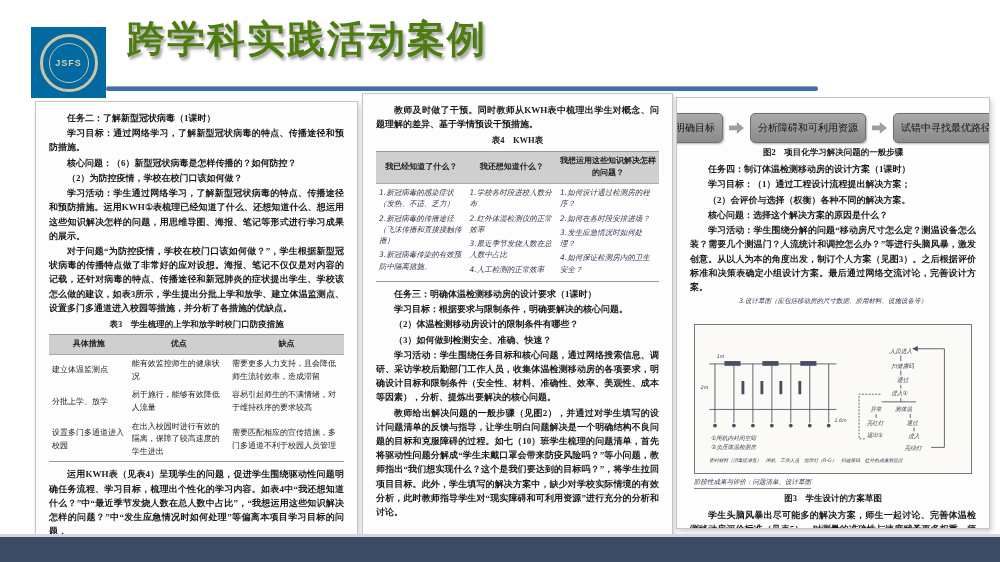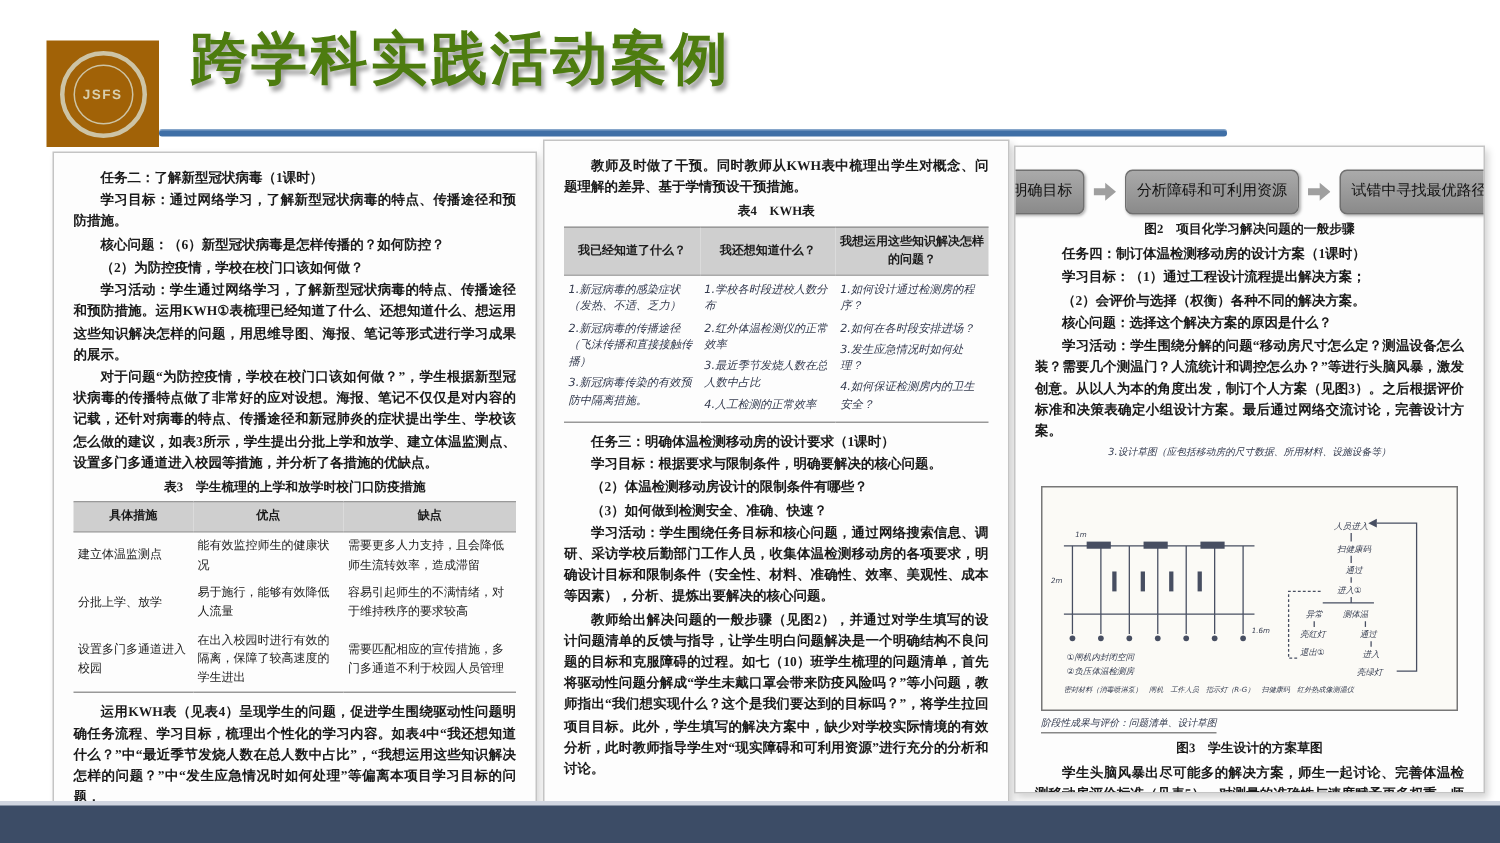--- a/index.html
+++ b/index.html
@@ -1,20 +1,20 @@
 <!DOCTYPE html>
 <html><head>
 <meta charset="utf-8">
 <style>
   html,body{margin:0;padding:0;}
   body{width:1000px;height:562px;position:relative;background:#ffffff;overflow:hidden;
        font-family:"Liberation Sans",sans-serif;}
 
   
-  .logo{position:absolute;left:31px;top:27px;width:75px;height:71px;background:#a16207;
+  .logo{position:absolute;left:31px;top:27px;width:75px;height:71px;background:#0369a1;
         display:flex;align-items:center;justify-content:center;}
   .logo-ring{width:52px;height:52px;border-radius:50%;border:3px solid #cdc4a5;
         display:flex;align-items:center;justify-content:center;}
   .logo-ring-inner{width:38px;height:38px;border-radius:50%;border:1px solid #cdc4a5;
         display:flex;align-items:center;justify-content:center;}
   .logo-txt{color:#d8cfae;font-size:9px;font-weight:bold;letter-spacing:1px;}
   .title{position:absolute;left:127px;top:14px;margin:0;font-weight:bold;font-size:38px;
         font-family:"Liberation Sans",sans-serif;color:#4d7c0f;letter-spacing:2px;
         text-shadow:2px 3px 3px #a0a0a0;}
   .rule{position:absolute;left:106px;top:87px;width:712px;height:4px;background:#3f6fa6;

